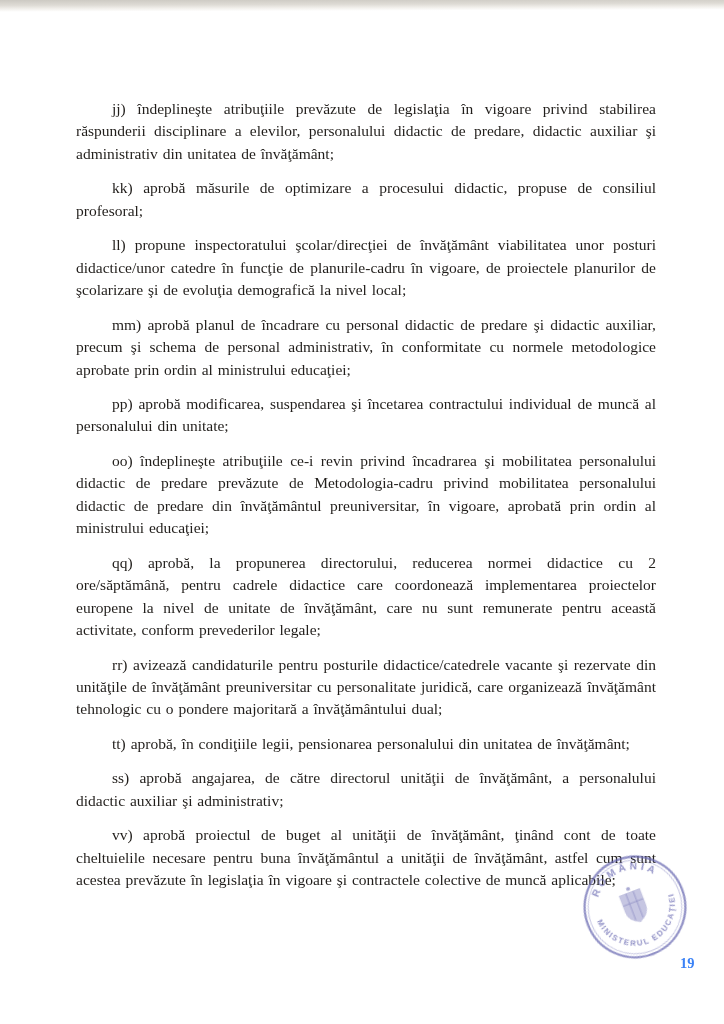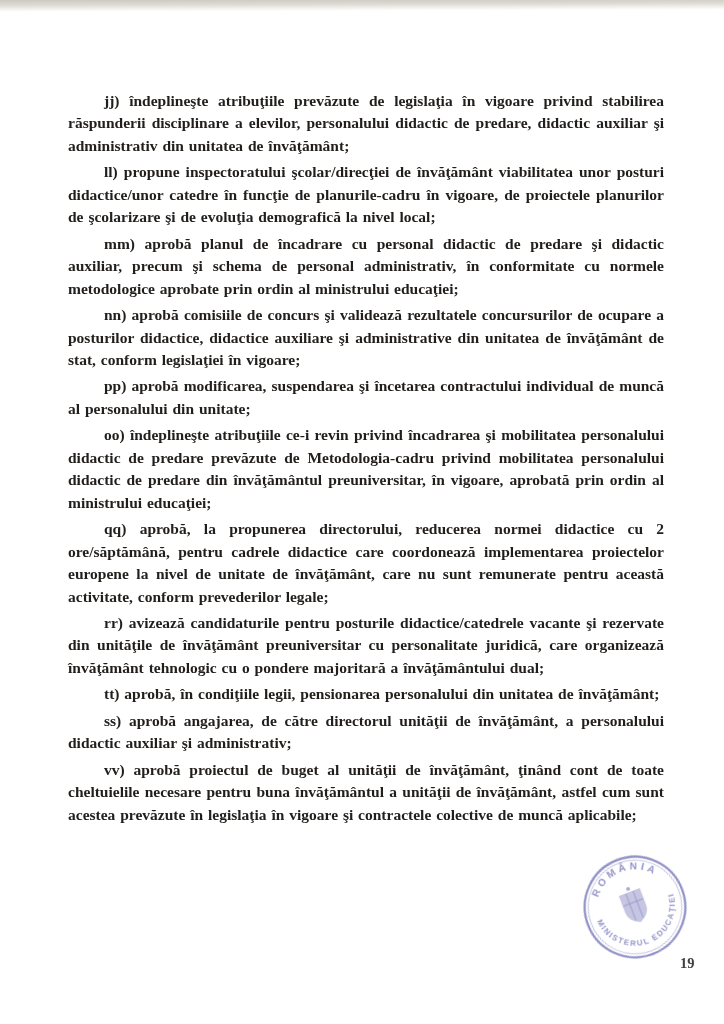--- a/index.html
+++ b/index.html
@@ -28,57 +28,56 @@
     position: absolute;
     top: 86px;
     left: 64px;
     width: 604px;
     color: #211e1b;
     font-size: 15.5px;
     line-height: 22.45px;
     text-align: justify;
   }
   .doc-body p {
-    margin: 4px;
+    margin: 12px;
     padding: 0;
     text-indent: 36px;
     word-spacing: 1px;
-    font-weight: bold;
   }
   .stamp {
     position: absolute;
     left: 577px;
     top: 849px;
     width: 116px;
     height: 116px;
     opacity: 0.72;
     filter: blur(0.35px);
     transform: rotate(-21deg);
     pointer-events: none;
   }
   .page-number {
     position: absolute;
     left: 680px;
     top: 955px;
     font-family: "Liberation Serif", serif;
     font-size: 14.5px;
     font-weight: bold;
-    color: #404040;
+    color: #3b82f6;
   }
 </style>
 </head>
 <body>
 
 <div class="scan-edge"></div>
 
 <div class="doc-body">
   <p>jj) îndeplineşte atribuţiile prevăzute de legislaţia în vigoare privind stabilirea răspunderii disciplinare a elevilor, personalului didactic de predare, didactic auxiliar şi administrativ din unitatea de învăţământ;</p>
+  <p>kk) aprobă măsurile de optimizare a procesului didactic, propuse de consiliul profesoral;</p>
   <p>ll) propune inspectoratului şcolar/direcţiei de învăţământ viabilitatea unor posturi didactice/unor catedre în funcţie de planurile-cadru în vigoare, de proiectele planurilor de şcolarizare şi de evoluţia demografică la nivel local;</p>
   <p>mm) aprobă planul de încadrare cu personal didactic de predare şi didactic auxiliar, precum şi schema de personal administrativ, în conformitate cu normele metodologice aprobate prin ordin al ministrului educaţiei;</p>
-  <p>nn) aprobă comisiile de concurs şi validează rezultatele concursurilor de ocupare a posturilor didactice, didactice auxiliare şi administrative din unitatea de învăţământ de stat, conform legislaţiei în vigoare;</p>
   <p>pp) aprobă modificarea, suspendarea şi încetarea contractului individual de muncă al personalului din unitate;</p>
   <p>oo) îndeplineşte atribuţiile ce-i revin privind încadrarea şi mobilitatea personalului didactic de predare prevăzute de Metodologia-cadru privind mobilitatea personalului didactic de predare din învăţământul preuniversitar, în vigoare, aprobată prin ordin al ministrului educaţiei;</p>
   <p>qq) aprobă, la propunerea directorului, reducerea normei didactice cu 2 ore/săptămână, pentru cadrele didactice care coordonează implementarea proiectelor europene la nivel de unitate de învăţământ, care nu sunt remunerate pentru această activitate, conform prevederilor legale;</p>
   <p>rr) avizează candidaturile pentru posturile didactice/catedrele vacante şi rezervate din unităţile de învăţământ preuniversitar cu personalitate juridică, care organizează învăţământ tehnologic cu o pondere majoritară a învăţământului dual;</p>
   <p>tt) aprobă, în condiţiile legii, pensionarea personalului din unitatea de învăţământ;</p>
   <p>ss) aprobă angajarea, de către directorul unităţii de învăţământ, a personalului didactic auxiliar şi administrativ;</p>
   <p>vv) aprobă proiectul de buget al unităţii de învăţământ, ţinând cont de toate cheltuielile necesare pentru buna învăţământul a unităţii de învăţământ, astfel cum sunt acestea prevăzute în legislaţia în vigoare şi contractele colective de muncă aplicabile;</p>
 </div>
 
 <svg class="stamp" viewBox="0 0 120 120" xmlns="http://www.w3.org/2000/svg">

